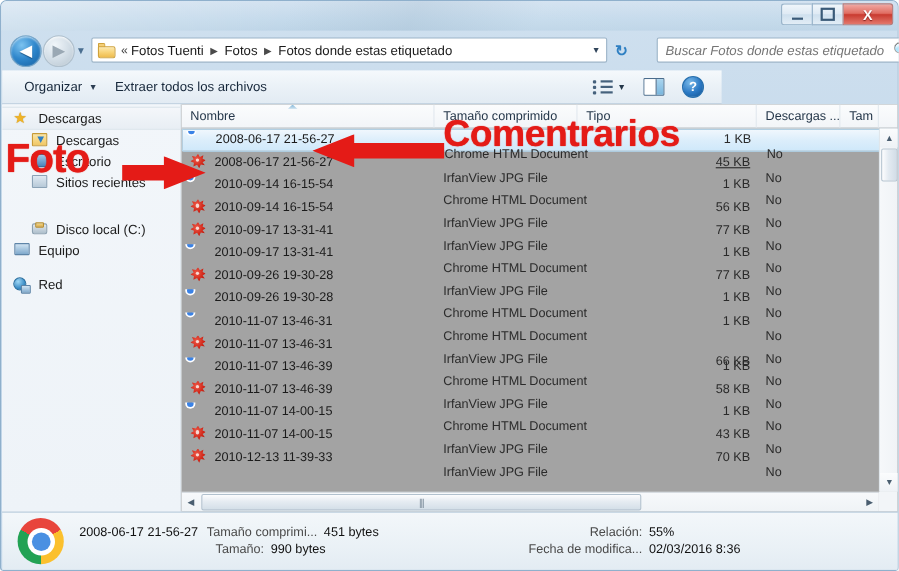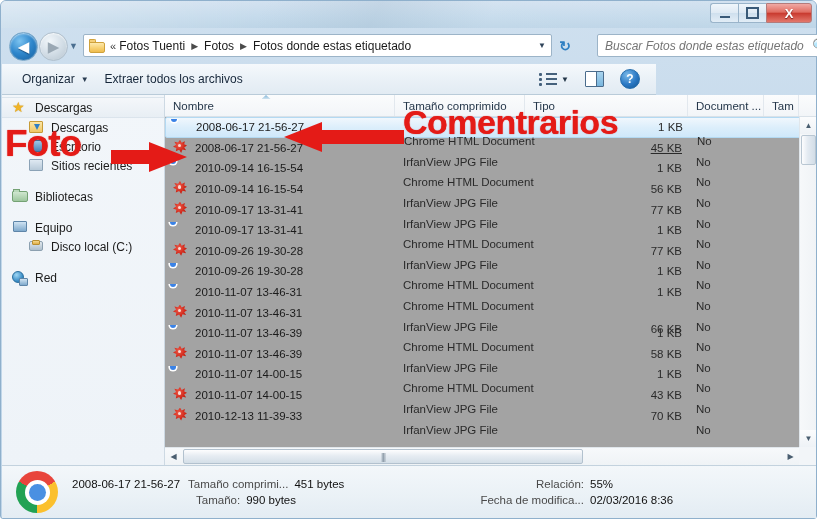--- a/index.html
+++ b/index.html
@@ -796,41 +796,35 @@
       </div>
       <div class="navitem child">
         <span class="nicon">
             <span class="ic-recent"></span>
           </span>
         <span>Sitios recientes</span>
       </div>
 
       <div class="navgap"></div>
 
-      <div class="navitem root">
+
+      <div class="navgap"></div>
+
+      <div class="navitem child">
         <span class="nicon">
-            <span class="ic-lib"></span>
+            <span class="ic-disk"></span>
           </span>
-        <span>Bibliotecas</span>
-      </div>
-
-      <div class="navgap"></div>
-
+        <span>Disco local (C:)</span>
+      </div>
       <div class="navitem root">
         <span class="nicon">
             <span class="ic-pc"></span>
           </span>
         <span>Equipo</span>
       </div>
-      <div class="navitem child">
-        <span class="nicon">
-            <span class="ic-disk"></span>
-          </span>
-        <span>Disco local (C:)</span>
-      </div>
 
       <div class="navgap"></div>
 
       <div class="navitem root">
         <span class="nicon">
             <span class="ic-globe"></span>
           </span>
         <span>Red</span>
       </div>
     </div>
@@ -842,21 +836,21 @@
           <div class="sortmark"></div>
           <span>Nombre</span>
         </div>
         <div class="colh" style="width:130px">
           <span>Tamaño comprimido</span>
         </div>
         <div class="colh" style="width:163px">
           <span>Tipo</span>
         </div>
         <div class="colh" style="width:76px">
-          <span>Document ...</span>
+          <span>Descargas ...</span>
         </div>
         <div class="colh" style="width:35px">
           <span>Tam</span>
         </div>
       </div>
 
       <div id="rows">
           <div class="frow selected">
             <div class="cell-name" style="width: 230px;">
               <span class="ficon"><span class="chrome-ic"></span></span>

